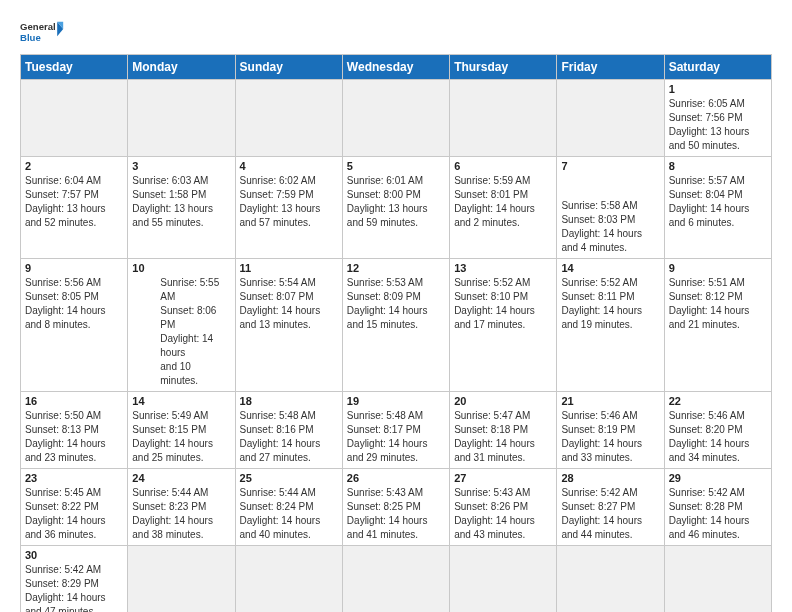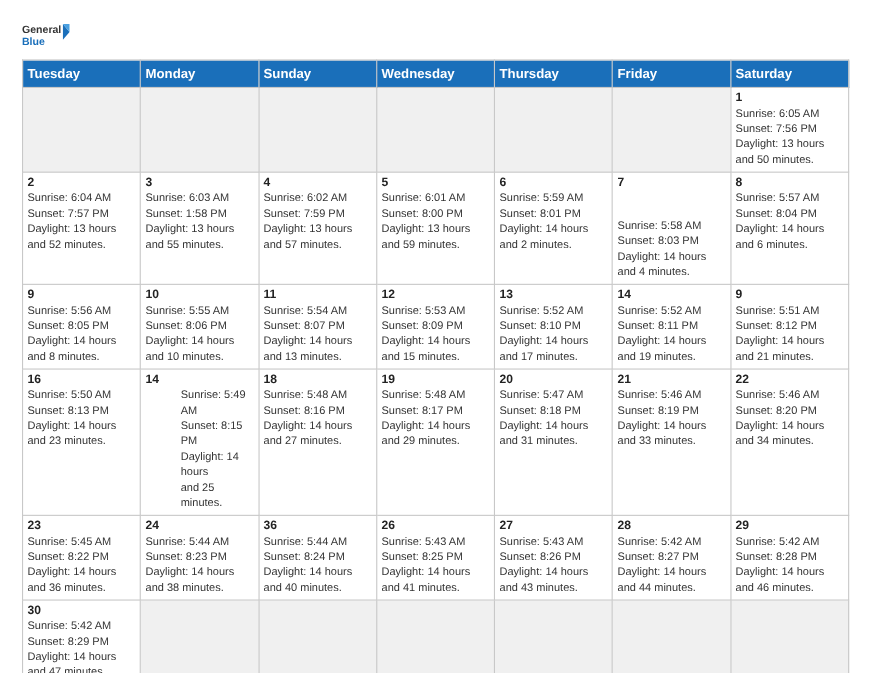--- a/index.html
+++ b/index.html
@@ -184,21 +184,21 @@
       <tr>
         <td>
           <span class="day-number">9</span>
           <div class="day-info" style="white-space: pre-line;">Sunrise: 5:56 AM
 Sunset: 8:05 PM
 Daylight: 14 hours
 and 8 minutes.</div>
         </td>
         <td>
           <span class="day-number">10</span>
-          <div class="day-info" style="white-space: pre-line;">Sunrise: 5:55 AM
+          <div class="day-info" style="white-space: pre-line; margin-left: 28px;">Sunrise: 5:55 AM
 Sunset: 8:06 PM
 Daylight: 14 hours
 and 10 minutes.</div>
         </td>
         <td>
           <span class="day-number">11</span>
           <div class="day-info" style="white-space: pre-line;">Sunrise: 5:54 AM
 Sunset: 8:07 PM
 Daylight: 14 hours
 and 13 minutes.</div>
@@ -235,21 +235,21 @@
       <tr>
         <td>
           <span class="day-number">16</span>
           <div class="day-info" style="white-space: pre-line;">Sunrise: 5:50 AM
 Sunset: 8:13 PM
 Daylight: 14 hours
 and 23 minutes.</div>
         </td>
         <td>
           <span class="day-number">14</span>
-          <div class="day-info" style="white-space: pre-line; margin-left: 32px;">Sunrise: 5:49 AM
+          <div class="day-info" style="white-space: pre-line;">Sunrise: 5:49 AM
 Sunset: 8:15 PM
 Daylight: 14 hours
 and 25 minutes.</div>
         </td>
         <td>
           <span class="day-number">18</span>
           <div class="day-info" style="white-space: pre-line;">Sunrise: 5:48 AM
 Sunset: 8:16 PM
 Daylight: 14 hours
 and 27 minutes.</div>
@@ -292,21 +292,21 @@
 and 36 minutes.</div>
         </td>
         <td>
           <span class="day-number">24</span>
           <div class="day-info" style="white-space: pre-line;">Sunrise: 5:44 AM
 Sunset: 8:23 PM
 Daylight: 14 hours
 and 38 minutes.</div>
         </td>
         <td>
-          <span class="day-number">36</span>
+          <span class="day-number">25</span>
           <div class="day-info" style="white-space: pre-line;">Sunrise: 5:44 AM
 Sunset: 8:24 PM
 Daylight: 14 hours
 and 40 minutes.</div>
         </td>
         <td>
           <span class="day-number">26</span>
           <div class="day-info" style="white-space: pre-line;">Sunrise: 5:43 AM
 Sunset: 8:25 PM
 Daylight: 14 hours

